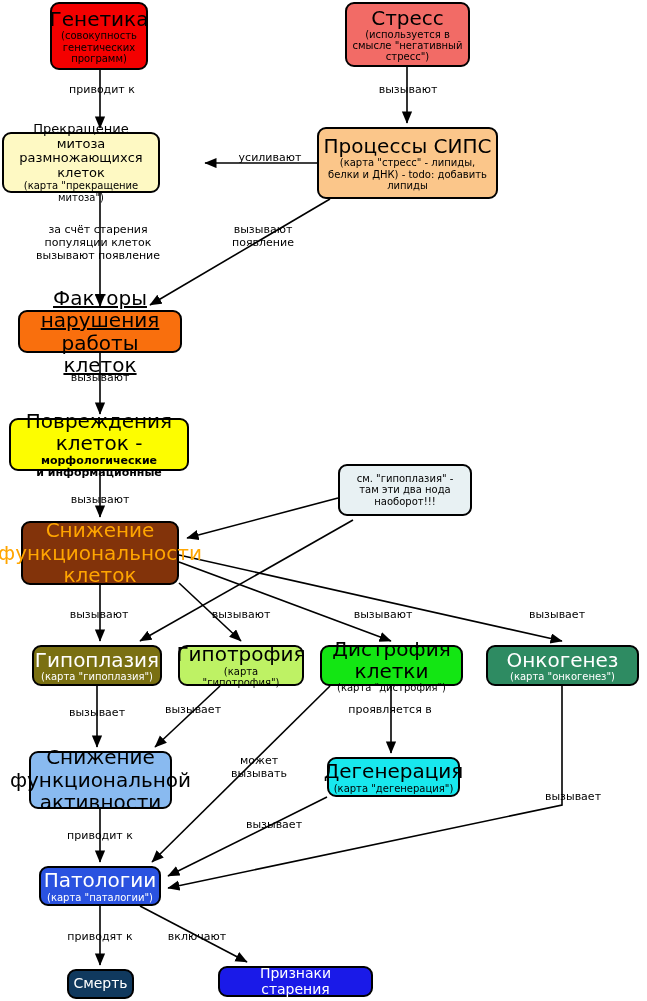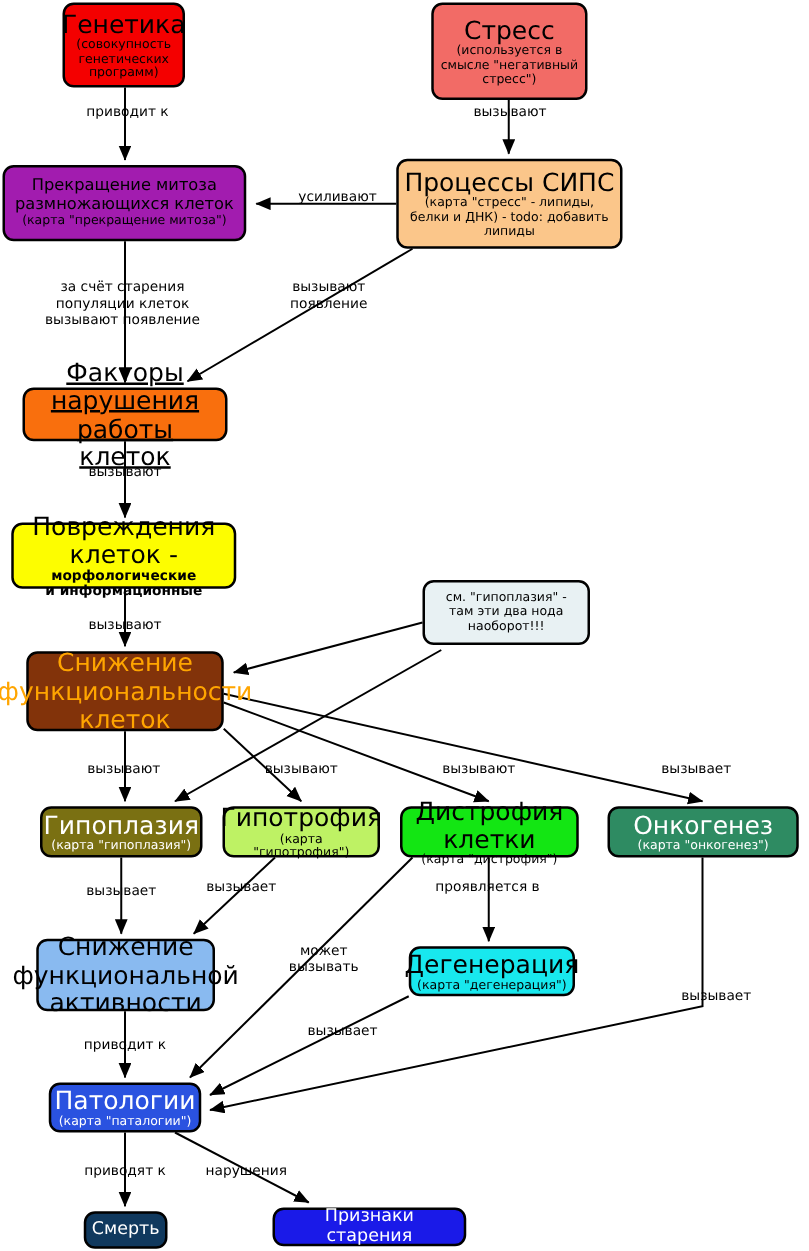--- a/index.html
+++ b/index.html
@@ -52,27 +52,27 @@
       </g>
   </svg>
 
   <div id="node-layer">
       <div class="node" style="left: 50px; top: 2px; width: 98px; height: 68px; background: rgb(244, 0, 0); color: rgb(0, 0, 0);">
         <div class="node-title t1" style="white-space: pre-line;">Генетика</div>
         <div class="node-sub t2" style="white-space: pre-line;">(совокупность
 генетических
 программ)</div>
       </div>
-      <div class="node" style="left: 345px; top: 2px; width: 125px; height: 78px; background: rgb(242, 107, 102); color: rgb(0, 0, 0);">
+      <div class="node" style="left: 345px; top: 2px; width: 125px; height: 65px; background: rgb(242, 107, 102); color: rgb(0, 0, 0);">
         <div class="node-title t1" style="white-space: pre-line;">Стресс</div>
         <div class="node-sub t2" style="white-space: pre-line;">(используется в
 смысле "негативный
 стресс")</div>
       </div>
-      <div class="node" style="left: 2px; top: 132px; width: 195px; height: 61px; background: #a21caf; color: rgb(0, 0, 0);">
+      <div class="node" style="left: 2px; top: 132px; width: 158px; height: 61px; background: #fef9c3; color: rgb(0, 0, 0);">
         <div class="node-title t1" style="white-space: pre-line; font-size: 13px;">Прекращение митоза
 размножающихся клеток</div>
         <div class="node-sub t2" style="white-space: pre-line;">(карта "прекращение митоза")</div>
       </div>
       <div class="node" style="left: 317px; top: 127px; width: 181px; height: 72px; background: rgb(251, 198, 138); color: rgb(0, 0, 0);">
         <div class="node-title t1" style="white-space: pre-line;">Процессы СИПС</div>
         <div class="node-sub t2" style="white-space: pre-line;">(карта "стресс" - липиды,
 белки и ДНК) - todo: добавить
 липиды</div>
       </div>
@@ -148,16 +148,16 @@
       <div class="elabel" style="left: 512px; top: 609px; width: 90px;">вызывает</div>
       <div class="elabel" style="left: 52px; top: 707px; width: 90px;">вызывает</div>
       <div class="elabel" style="left: 148px; top: 704px; width: 90px;">вызывает</div>
       <div class="elabel" style="left: 340px; top: 704px; width: 100px;">проявляется в</div>
       <div class="elabel" style="left: 228px; top: 755px; width: 62px;">может
 вызывать</div>
       <div class="elabel" style="left: 229px; top: 819px; width: 90px;">вызывает</div>
       <div class="elabel" style="left: 528px; top: 791px; width: 90px;">вызывает</div>
       <div class="elabel" style="left: 55px; top: 830px; width: 90px;">приводит к</div>
       <div class="elabel" style="left: 55px; top: 931px; width: 90px;">приводят к</div>
-      <div class="elabel" style="left: 152px; top: 931px; width: 90px;">нарушения</div>
+      <div class="elabel" style="left: 152px; top: 931px; width: 90px;">включают</div>
     </div>
 
 </div>
 
 </body></html>

